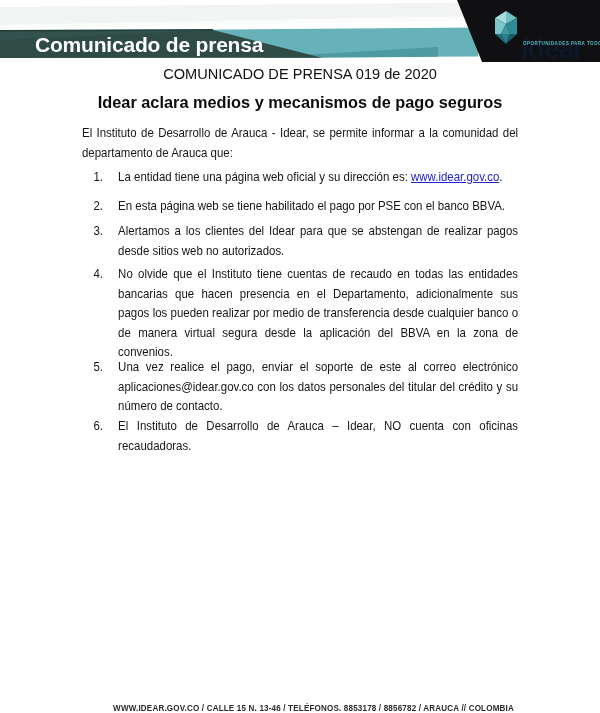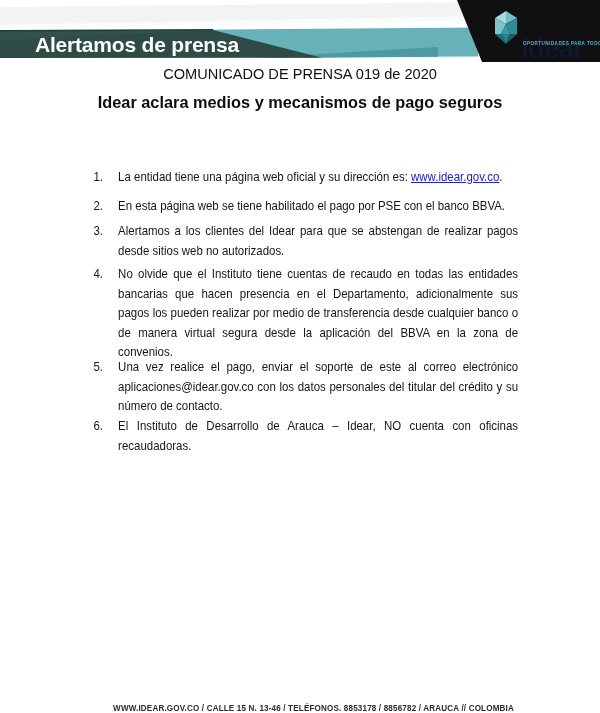--- a/index.html
+++ b/index.html
@@ -69,39 +69,42 @@
 
     <polygon points="253,57.8 438,47 438,56.7 322,57.8" fill="#4d9aa1"></polygon>
 
     <polygon points="0,31.2 213,30 322,57.8 0,58" fill="#2e4b46"></polygon>
     <polygon points="0,31.2 213,30 0,40" fill="#3a5a54" opacity="0.55"></polygon>
     <line x1="0" y1="30.9" x2="213" y2="29.7" stroke="#22403b" stroke-width="1.6"></line>
 
     <polygon points="457,0 600,0 600,62 482,62" fill="#101012"></polygon>
   </svg>
 
-  <div class="banner-title">Alertamos de prensa</div>
+  <div class="banner-title">Comunicado de prensa</div>
 
   <svg class="gem" viewBox="0 0 26 35" xmlns="http://www.w3.org/2000/svg">
     <polygon points="13,1 2,8 13,14" fill="#a8dbdf"></polygon>
     <polygon points="13,1 24,8 13,14" fill="#6fbfc7"></polygon>
     <polygon points="2,8 13,14 8,24 2,24" fill="#7cc5cb"></polygon>
     <polygon points="24,8 24,24 17,24 13,14" fill="#2f8b95"></polygon>
     <polygon points="13,14 8,24 17,24" fill="#3d99a3"></polygon>
     <polygon points="2,24 8,24 13,34" fill="#1e6f79"></polygon>
     <polygon points="8,24 17,24 13,34" fill="#27808b"></polygon>
     <polygon points="17,24 24,24 13,34" fill="#185f68"></polygon>
   </svg>
 
   <div class="logo-text">ídear</div>
   <div class="logo-tagline">OPORTUNIDADES PARA TODOS</div>
 
   <div class="doc-title">COMUNICADO DE PRENSA 019 de 2020</div>
   <div class="doc-heading">Idear aclara medios y mecanismos de pago seguros</div>
 
+  <div class="blk" style="top:123px">
+    <div class="squeeze">El Instituto de Desarrollo de Arauca - Idear, se permite informar a la comunidad del departamento de Arauca que:</div>
+  </div>
 
   <div class="blk" style="top:167px">
     <div class="squeeze">
       <span class="num">1.</span>
       <div class="itx"><span>La entidad tiene una página web oficial y su dirección es: </span><a class="doclink" href="#">www.idear.gov.co</a><span>.</span></div>
     </div>
   </div>
 
   <div class="blk" style="top:196px">
     <div class="squeeze">

